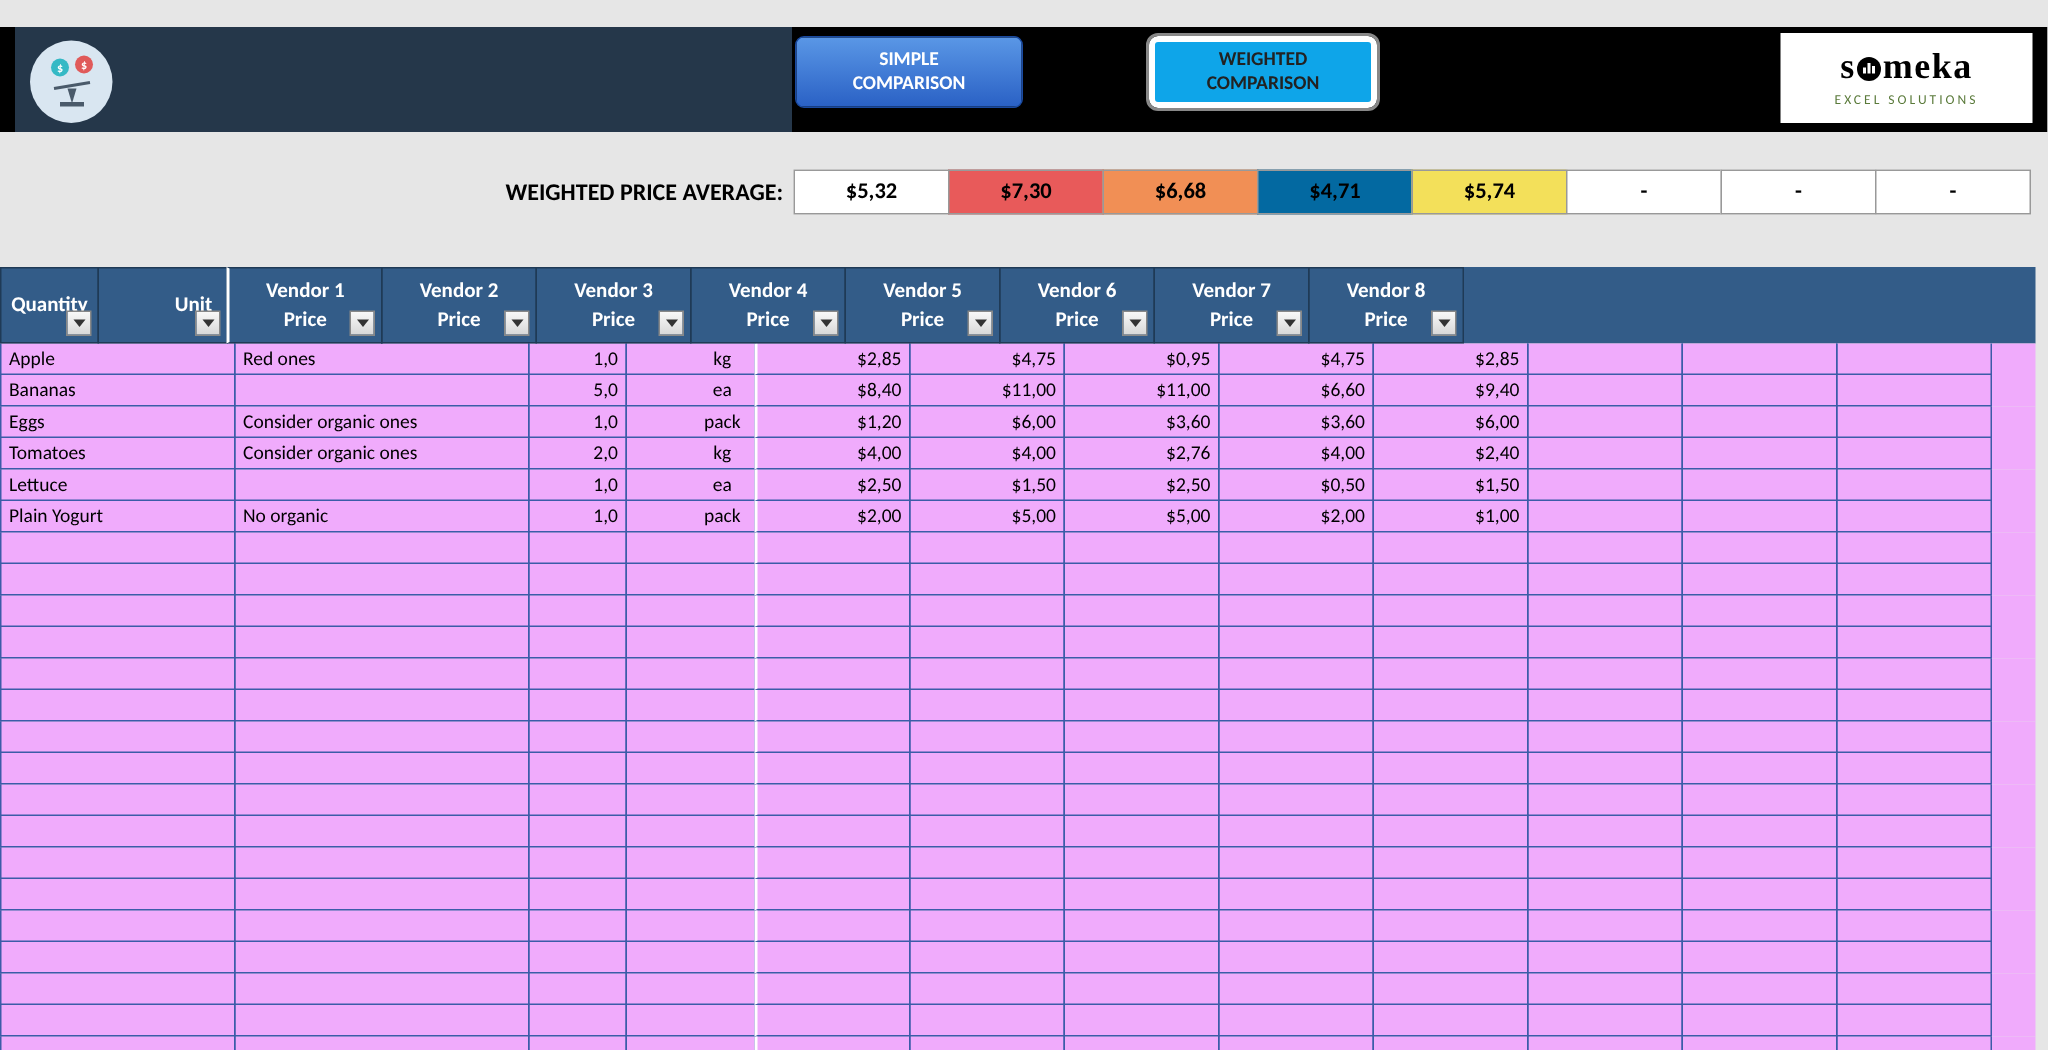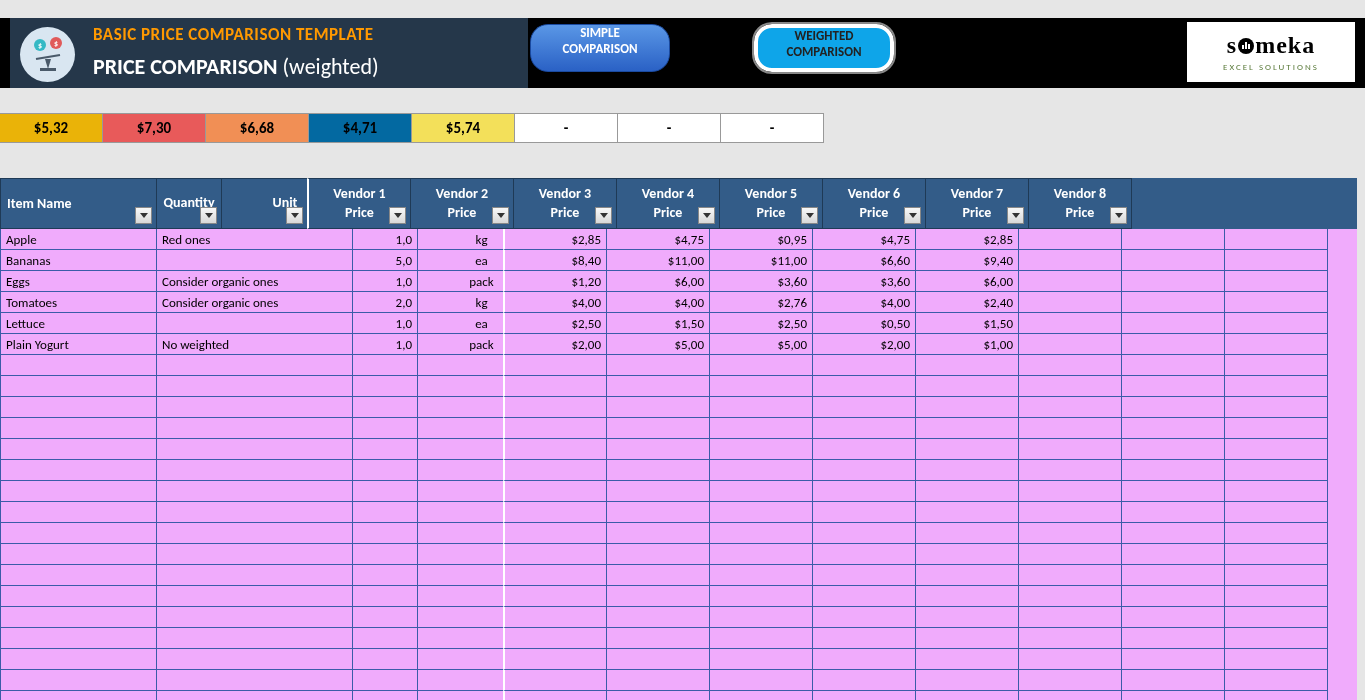--- a/index.html
+++ b/index.html
@@ -56,30 +56,31 @@
   }
   .page-title .sub { font-weight: normal; }
   .nav-buttons {
     position: absolute;
     left: 530px;
     top: 6px;
     display: flex;
     gap: 84px;
   }
   .nav-btn {
-    width: 140px;
+    width: 152px;
     height: 48px;
     display: flex;
+    align-items: center;
     justify-content: center;
     font-size: 13px;
     font-weight: bold;
     text-align: center;
     line-height: 1.2;
     cursor: pointer;
-    border-radius: 18px;
+    border-radius: 6px;
   }
   .nav-simple {
     background: linear-gradient(to bottom, #5a97e6 0%, #2a61c5 100%);
     color: #fff;
     border: 1px solid #1a4aa0;
     box-shadow: 0 2px 3px rgba(0,0,0,0.3);
   }
   .nav-weighted {
     background: #0ea5e9;
     color: #222;
@@ -244,27 +245,20 @@
       <svg viewBox="0 0 40 40">
         <circle cx="12" cy="10" r="6" fill="#35b9c5"></circle>
         <text x="12" y="13" font-size="8" text-anchor="middle" fill="#fff" font-weight="bold">$</text>
         <circle cx="28" cy="8" r="6" fill="#e05a5a"></circle>
         <text x="28" y="11" font-size="8" text-anchor="middle" fill="#fff" font-weight="bold">$</text>
         <line x1="8" y1="24" x2="32" y2="20" stroke="#4a5a6a" stroke-width="2"></line>
         <polygon points="17,24 23,24 20,34" fill="#4a5a6a"></polygon>
         <rect x="12" y="33" width="16" height="3" fill="#4a5a6a"></rect>
       </svg>
     </div>
-    <div class="titles">
-      <div class="template-title">BASIC PRICE COMPARISON TEMPLATE</div>
-      <div class="page-title">
-        <span>PRICE COMPARISON</span>
-        <span class="sub">(weighted)</span>
-      </div>
-    </div>
   </div>
 
   <div class="nav-buttons">
     <div class="nav-btn nav-simple">
       <div>
         <div>SIMPLE</div>
         <div>COMPARISON</div>
       </div>
     </div>
     <div class="nav-btn nav-weighted">
@@ -285,38 +279,35 @@
             <span style="height:5px"></span>
           </span>
         </span>
       <span>meka</span>
     </div>
     <div class="logo-tag">Excel Solutions</div>
   </div>
 </div>
 
 <div class="avg-row">
+  <div class="avg-label">WEIGHTED PRICE AVERAGE:</div>
   <div class="avg-cells" id="avg-cells">
-      <div class="avg-cell" style="background: #eab308;">$5,32</div>
+      <div class="avg-cell" style="background: #ffffff;">$5,32</div>
       <div class="avg-cell" style="background: rgb(232, 90, 90);">$7,30</div>
       <div class="avg-cell" style="background: rgb(241, 143, 85);">$6,68</div>
       <div class="avg-cell" style="background: #0369a1;">$4,71</div>
       <div class="avg-cell" style="background: rgb(243, 224, 90);">$5,74</div>
       <div class="avg-cell" style="background: rgb(255, 255, 255);">-</div>
       <div class="avg-cell" style="background: rgb(255, 255, 255);">-</div>
       <div class="avg-cell" style="background: rgb(255, 255, 255);">-</div>
     </div>
 </div>
 
 <div class="table-wrap">
   <div class="thead-row">
-    <div class="th col-item">
-      <span>Item Name</span>
-      <span class="filter-btn"></span>
-    </div>
     <div class="th th-center col-qty">
       <span>Quantity</span>
       <span class="filter-btn"></span>
     </div>
     <div class="th th-center col-unit">
       <span>Unit</span>
       <span class="filter-btn"></span>
     </div>
 
   <div class="th th-center col-vend col-first-vend">
@@ -426,21 +417,21 @@
         <div class="td col-vend td-right">$1,50</div>
         <div class="td col-vend td-right">$2,50</div>
         <div class="td col-vend td-right">$0,50</div>
         <div class="td col-vend td-right">$1,50</div>
         <div class="td col-vend td-right"></div>
         <div class="td col-vend td-right"></div>
         <div class="td col-vend td-right"></div>
       </div>
       <div class="tr">
         <div class="td col-item">Plain Yogurt</div>
-        <div class="td col-desc">No weighted</div>
+        <div class="td col-desc">No organic</div>
         <div class="td col-qty td-right">1,0</div>
         <div class="td col-unit td-center">pack</div>
         <div class="td col-vend td-right col-first-vend">$2,00</div>
         <div class="td col-vend td-right">$5,00</div>
         <div class="td col-vend td-right">$5,00</div>
         <div class="td col-vend td-right">$2,00</div>
         <div class="td col-vend td-right">$1,00</div>
         <div class="td col-vend td-right"></div>
         <div class="td col-vend td-right"></div>
         <div class="td col-vend td-right"></div>

